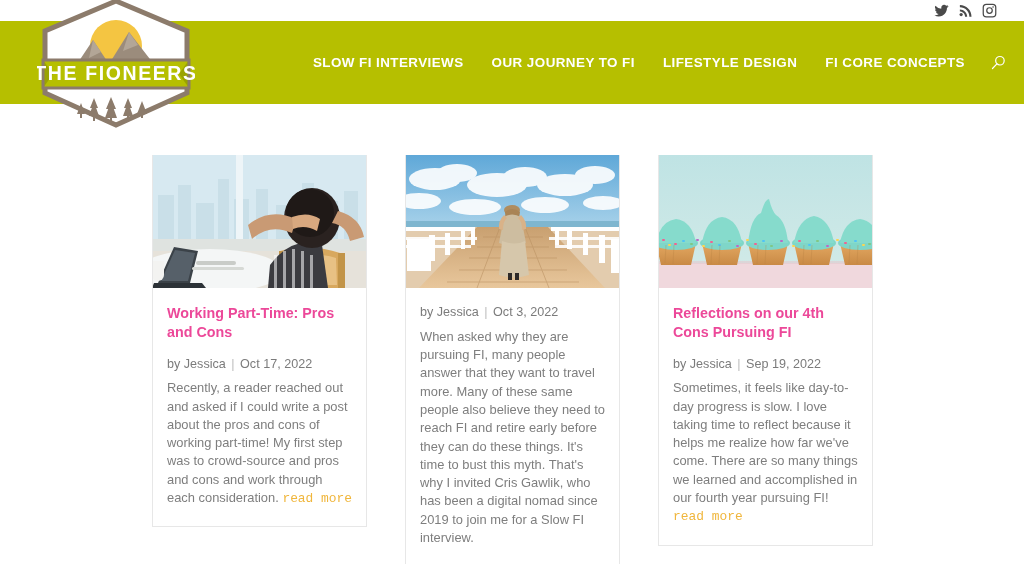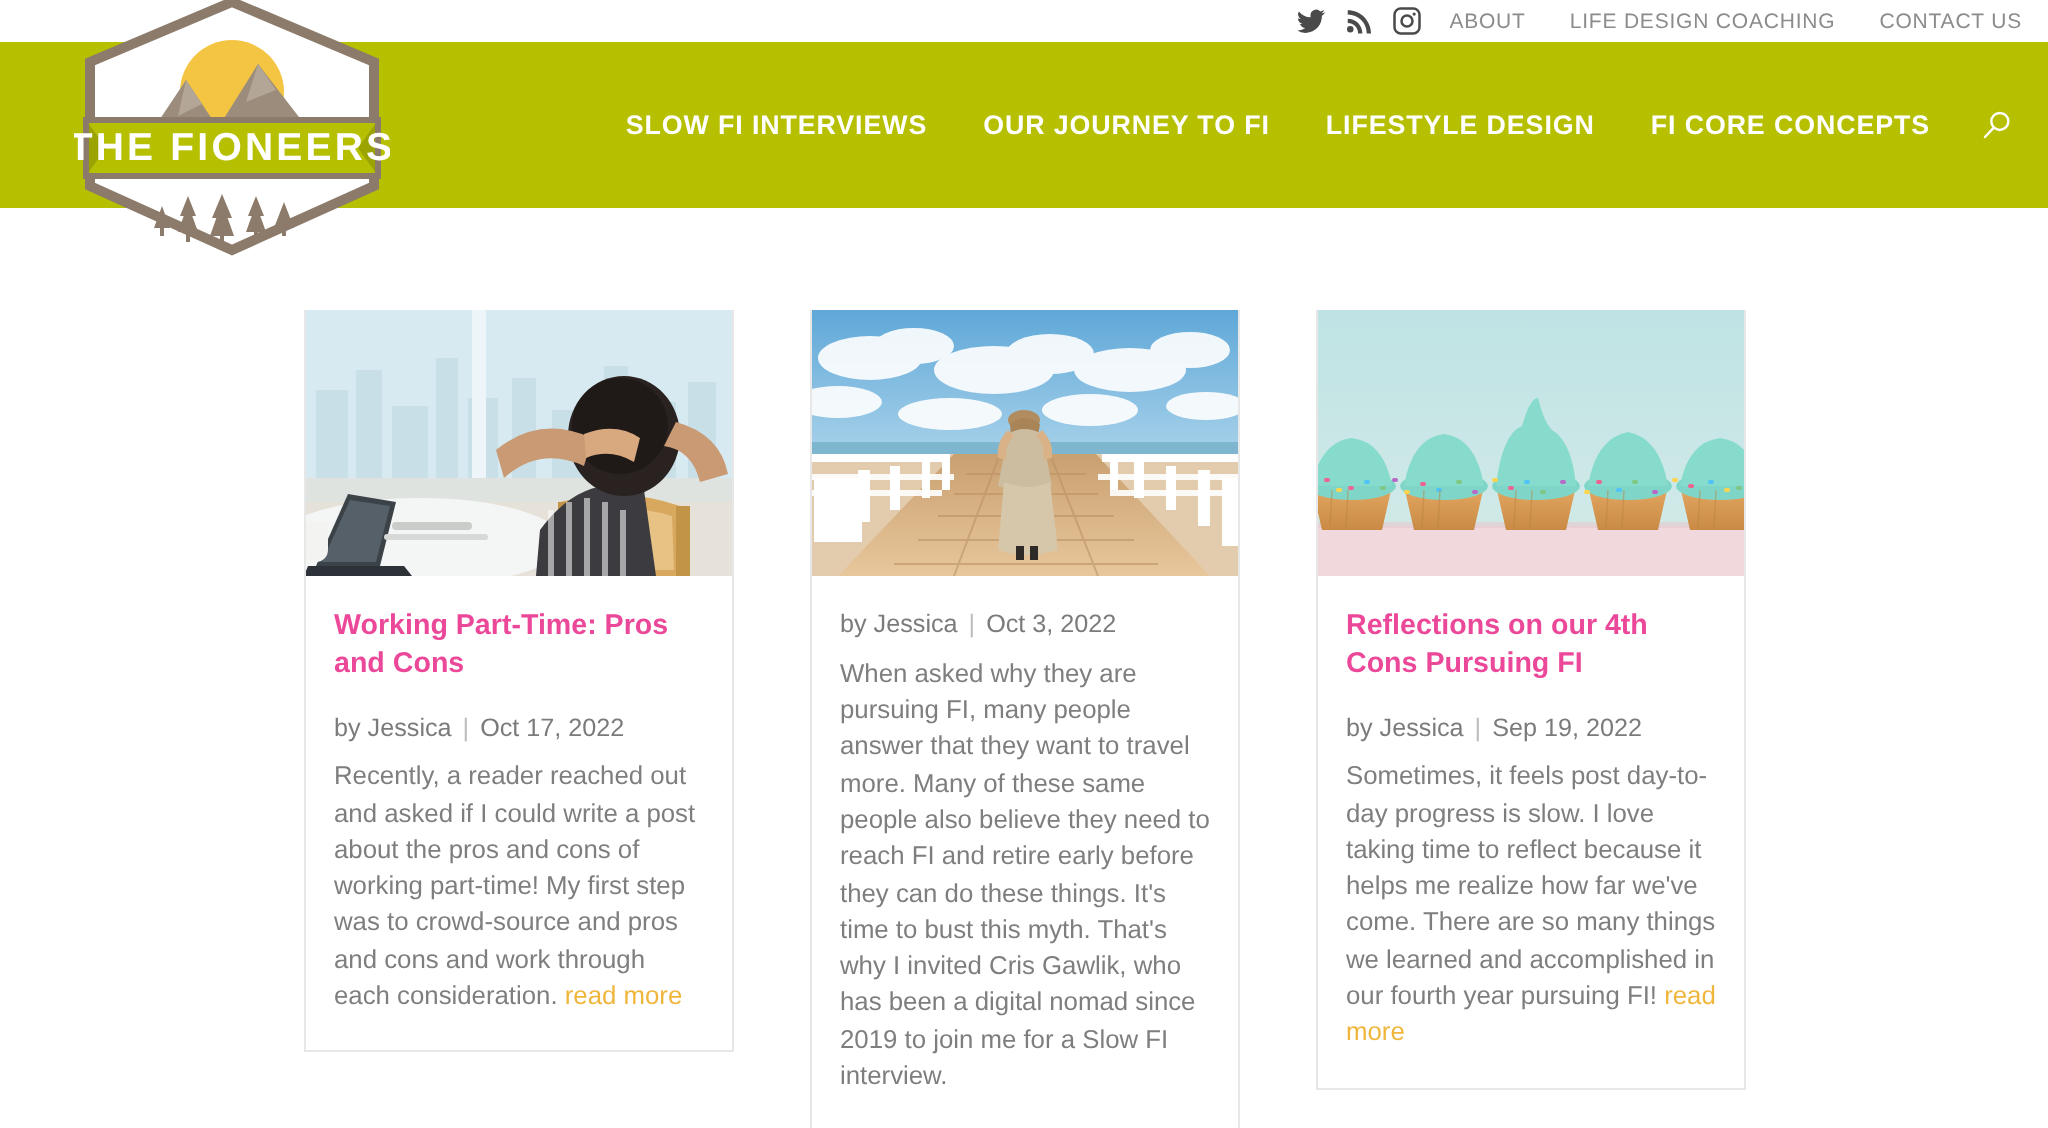--- a/index.html
+++ b/index.html
@@ -81,20 +81,21 @@
     font-size: 12.6px; color: #7b7b7b; margin-bottom: 6px; line-height: 1.4;
   }
   .card-meta .sep { color: #bdbdbd; padding: 0 2px; }
   .card-meta .author { cursor: pointer; }
   .card-excerpt {
     font-size: 12.9px; color: #7e7e7e; line-height: 1.42;
   }
   .readmore {
     color: #f0b63c; font-size: 12.9px; text-decoration: none; cursor: pointer;
     display: inline;
+    font-family: Liberation Mono, monospace;
   }
 </style>
 </head>
 <body>
 
 <div id="page">
 
   <div class="topbar">
     <div class="social-row">
       <span class="social-ico">
@@ -109,25 +110,20 @@
             <path d="M3 3.3v3.4c8.4 0 15.2 6.8 15.2 15.2h3.4C21.6 11.6 13.3 3.3 3 3.3z"></path>
           </svg>
       </span>
       <span class="social-ico">
         <svg viewBox="0 0 24 24">
             <path d="M17 1H7a6 6 0 0 0-6 6v10a6 6 0 0 0 6 6h10a6 6 0 0 0 6-6V7a6 6 0 0 0-6-6zm4 16a4 4 0 0 1-4 4H7a4 4 0 0 1-4-4V7a4 4 0 0 1 4-4h10a4 4 0 0 1 4 4z"></path>
             <path d="M12 6.6A5.4 5.4 0 1 0 17.4 12 5.4 5.4 0 0 0 12 6.6zm0 8.8A3.4 3.4 0 1 1 15.4 12 3.4 3.4 0 0 1 12 15.4z"></path>
             <circle cx="17.7" cy="6.4" r="1.3"></circle>
           </svg>
       </span>
-    </div>
-    <div class="toplinks">
-      <a class="toplink">ABOUT</a>
-      <a class="toplink">LIFE DESIGN COACHING</a>
-      <a class="toplink">CONTACT US</a>
     </div>
   </div>
 
   <div class="navband">
     <nav class="mainnav">
       <a class="navitem">SLOW FI INTERVIEWS</a>
       <a class="navitem">OUR JOURNEY TO FI</a>
       <a class="navitem">LIFESTYLE DESIGN</a>
       <a class="navitem">FI CORE CONCEPTS</a>
       <span class="search-btn">
@@ -434,20 +430,20 @@
           </g>
         </svg>
       </div>
       <div class="card-body">
         <h2 class="card-title">Reflections on our 4th Cons Pursuing FI</h2>
         <div class="card-meta">
           <span class="author">by Jessica</span>
           <span class="sep">|</span>
           <span>Sep 19, 2022</span>
         </div>
-        <p class="card-excerpt"><span>Sometimes, it feels post day-to-day progress is slow. I love taking time to reflect because it helps me realize how far we've come. There are so many things we learned and accomplished in our fourth year pursuing FI!</span>
+        <p class="card-excerpt"><span>Sometimes, it feels like day-to-day progress is slow. I love taking time to reflect because it helps me realize how far we've come. There are so many things we learned and accomplished in our fourth year pursuing FI!</span>
           <a class="readmore">read more</a>
         </p>
       </div>
     </article>
 
   </div>
 </div>
 
 </body></html>

